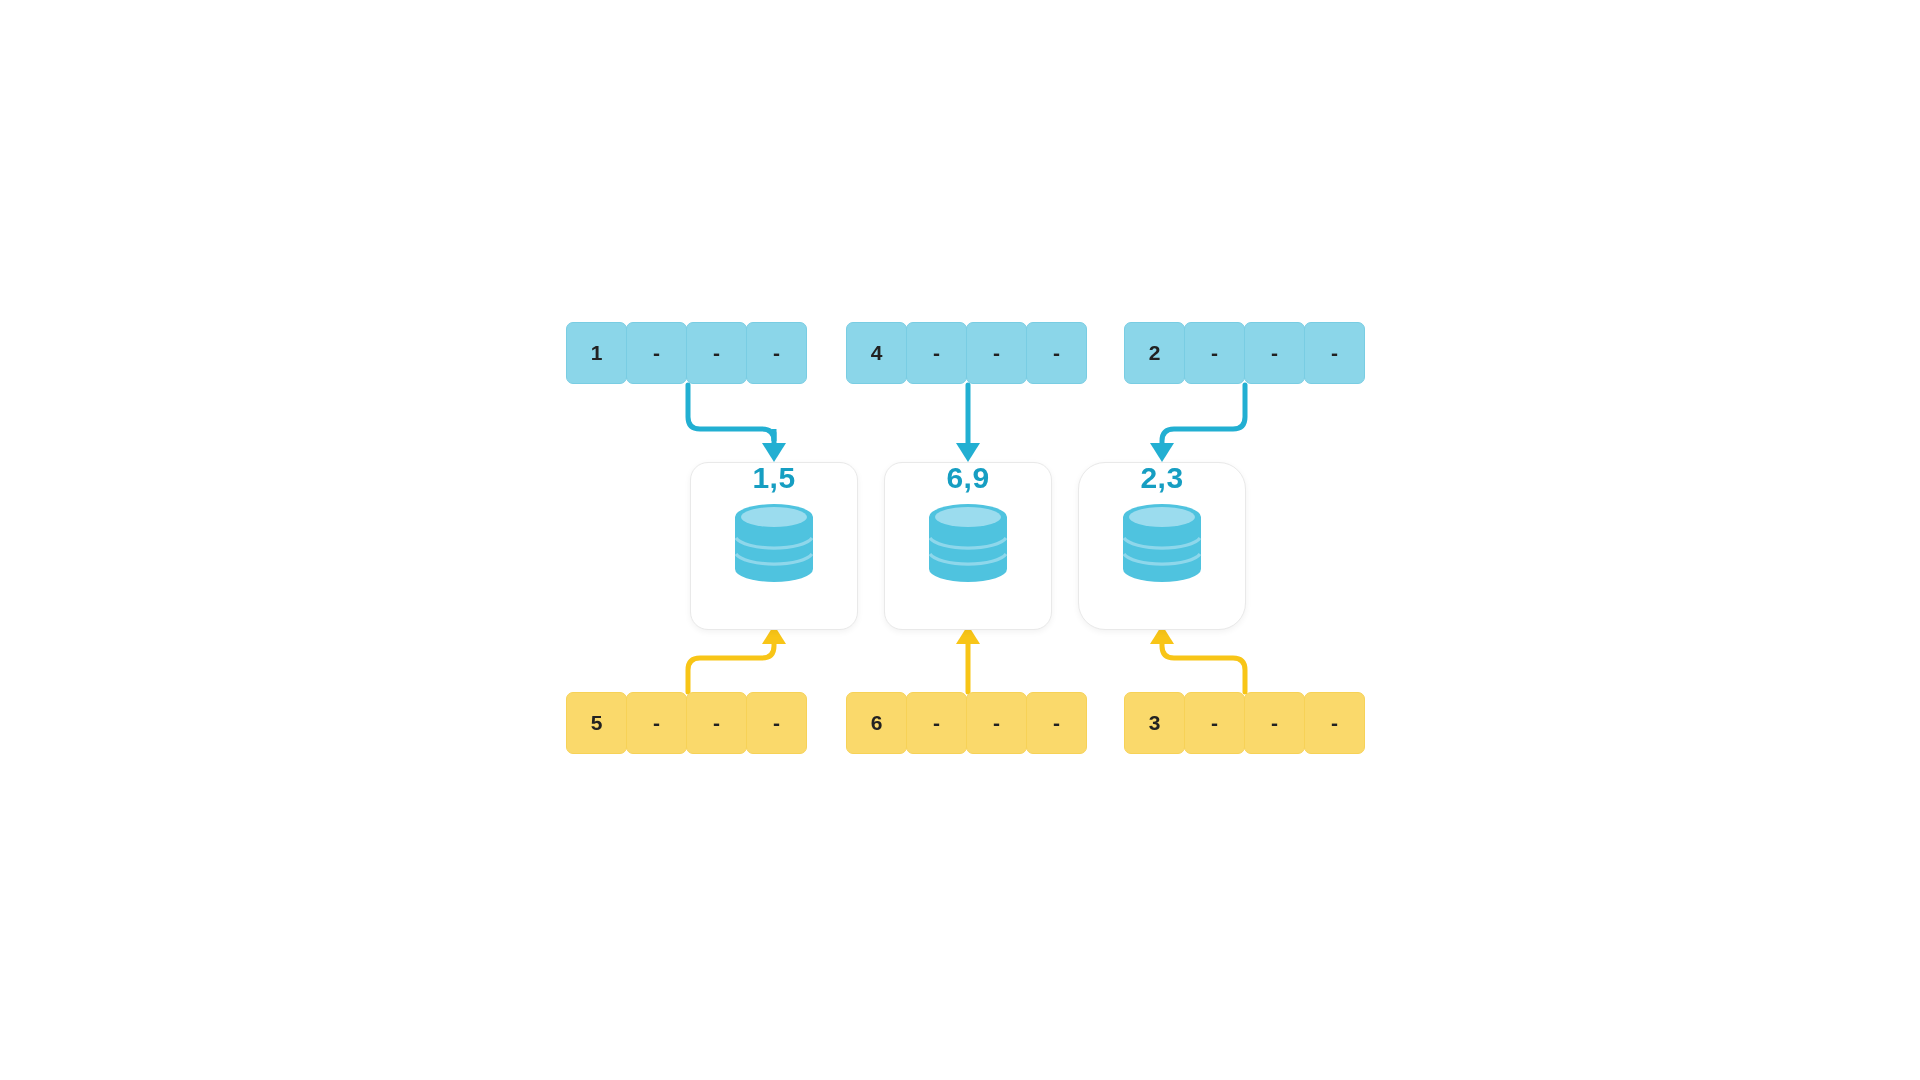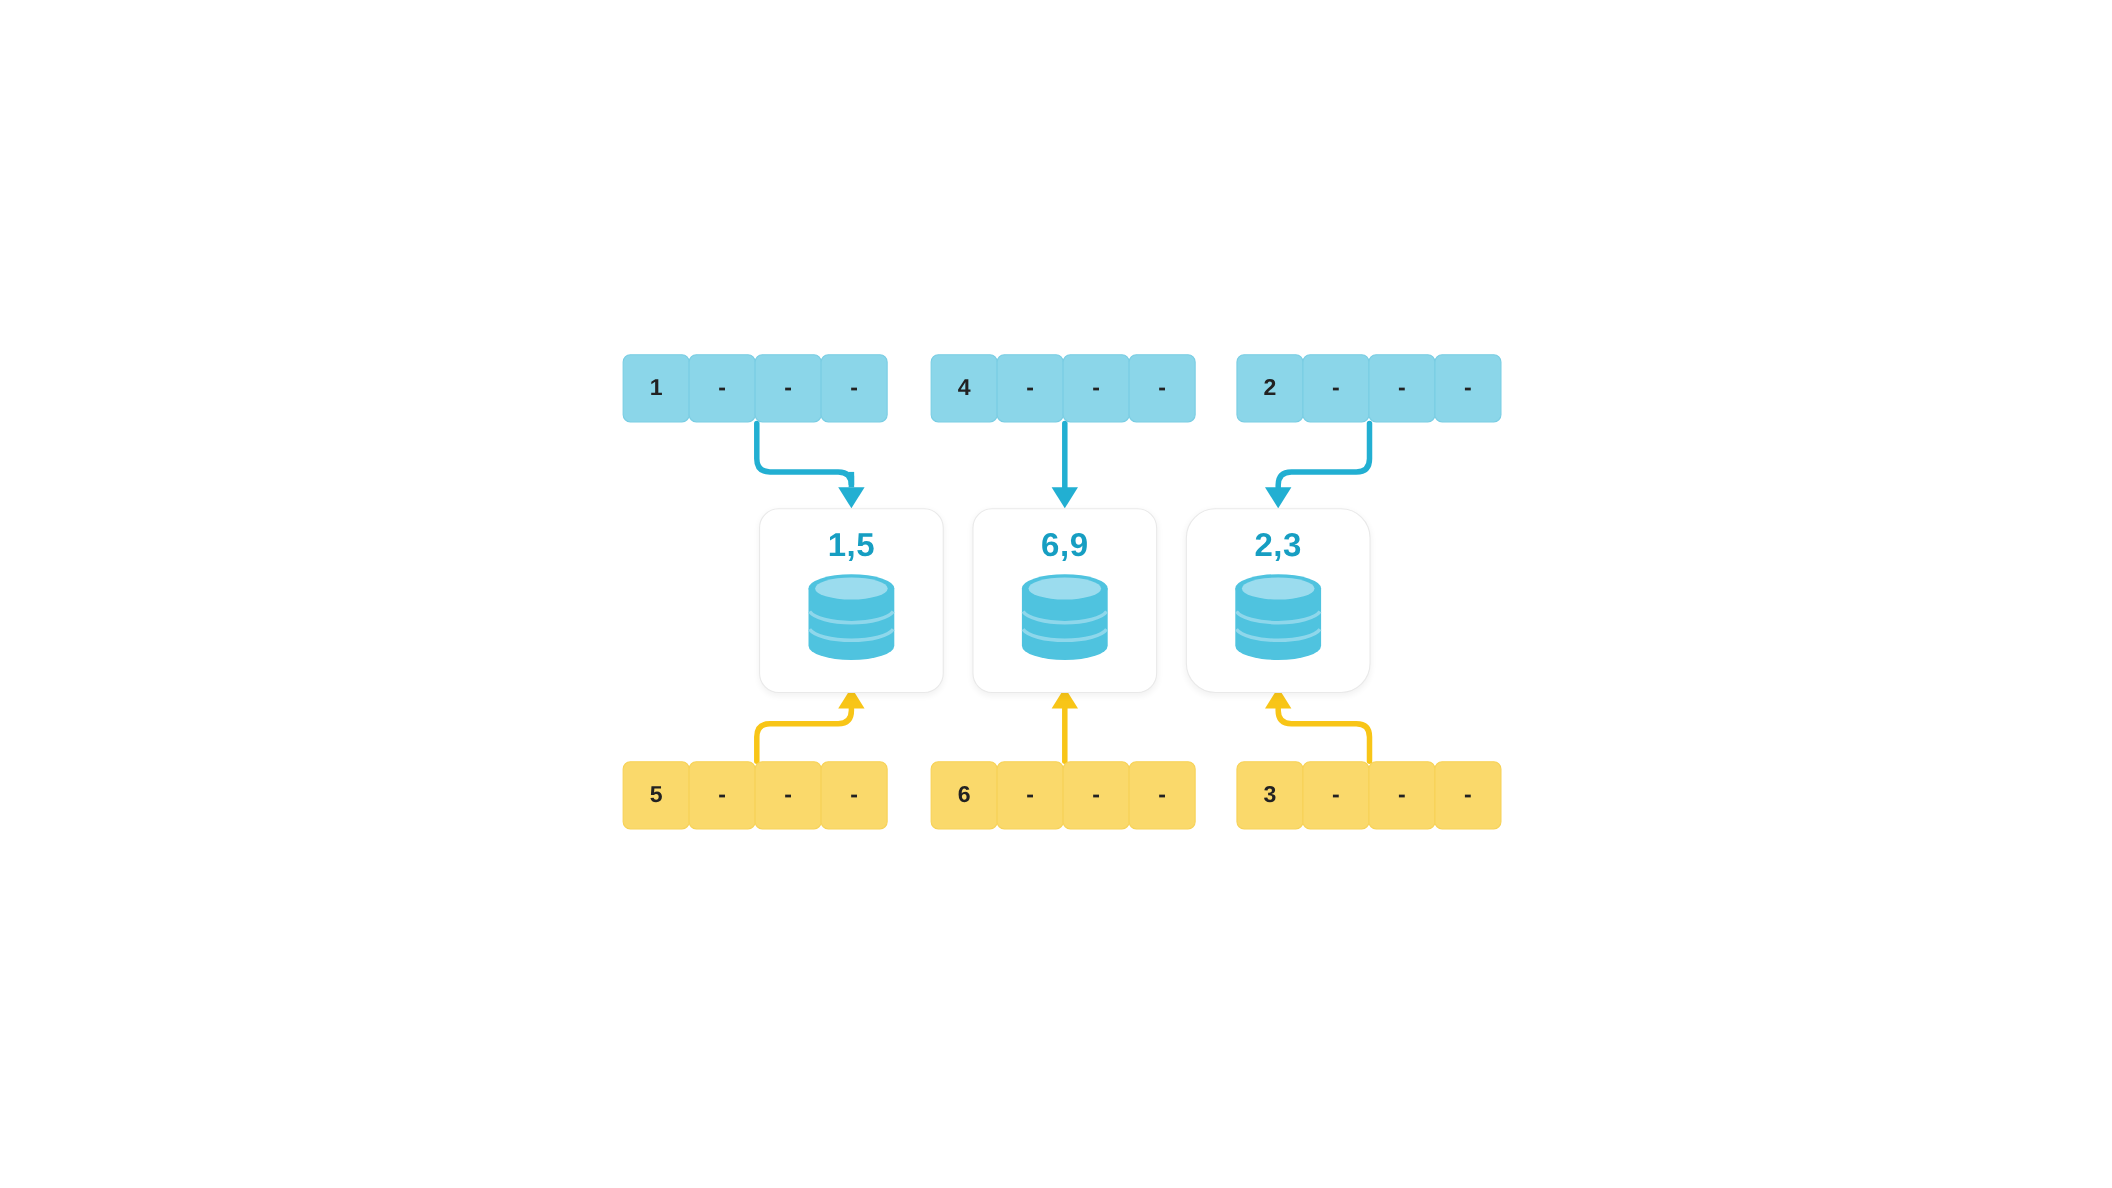--- a/index.html
+++ b/index.html
@@ -67,21 +67,20 @@
     height: 168px;
     box-sizing: border-box;
     background: #ffffff;
     border: 1.5px solid #E9E9E9;
     border-radius: 18px;
     box-shadow: 0 2px 6px rgba(0,0,0,0.055);
     display: flex;
     flex-direction: column;
     align-items: center;
     justify-content: flex-start;
-    padding-top: 18px;
   }
 
   .db-label {
     font-size: 30px;
     font-weight: bold;
     color: #169EC2;
     line-height: 1;
     margin-bottom: 10px;
     letter-spacing: 0.5px;
   }

